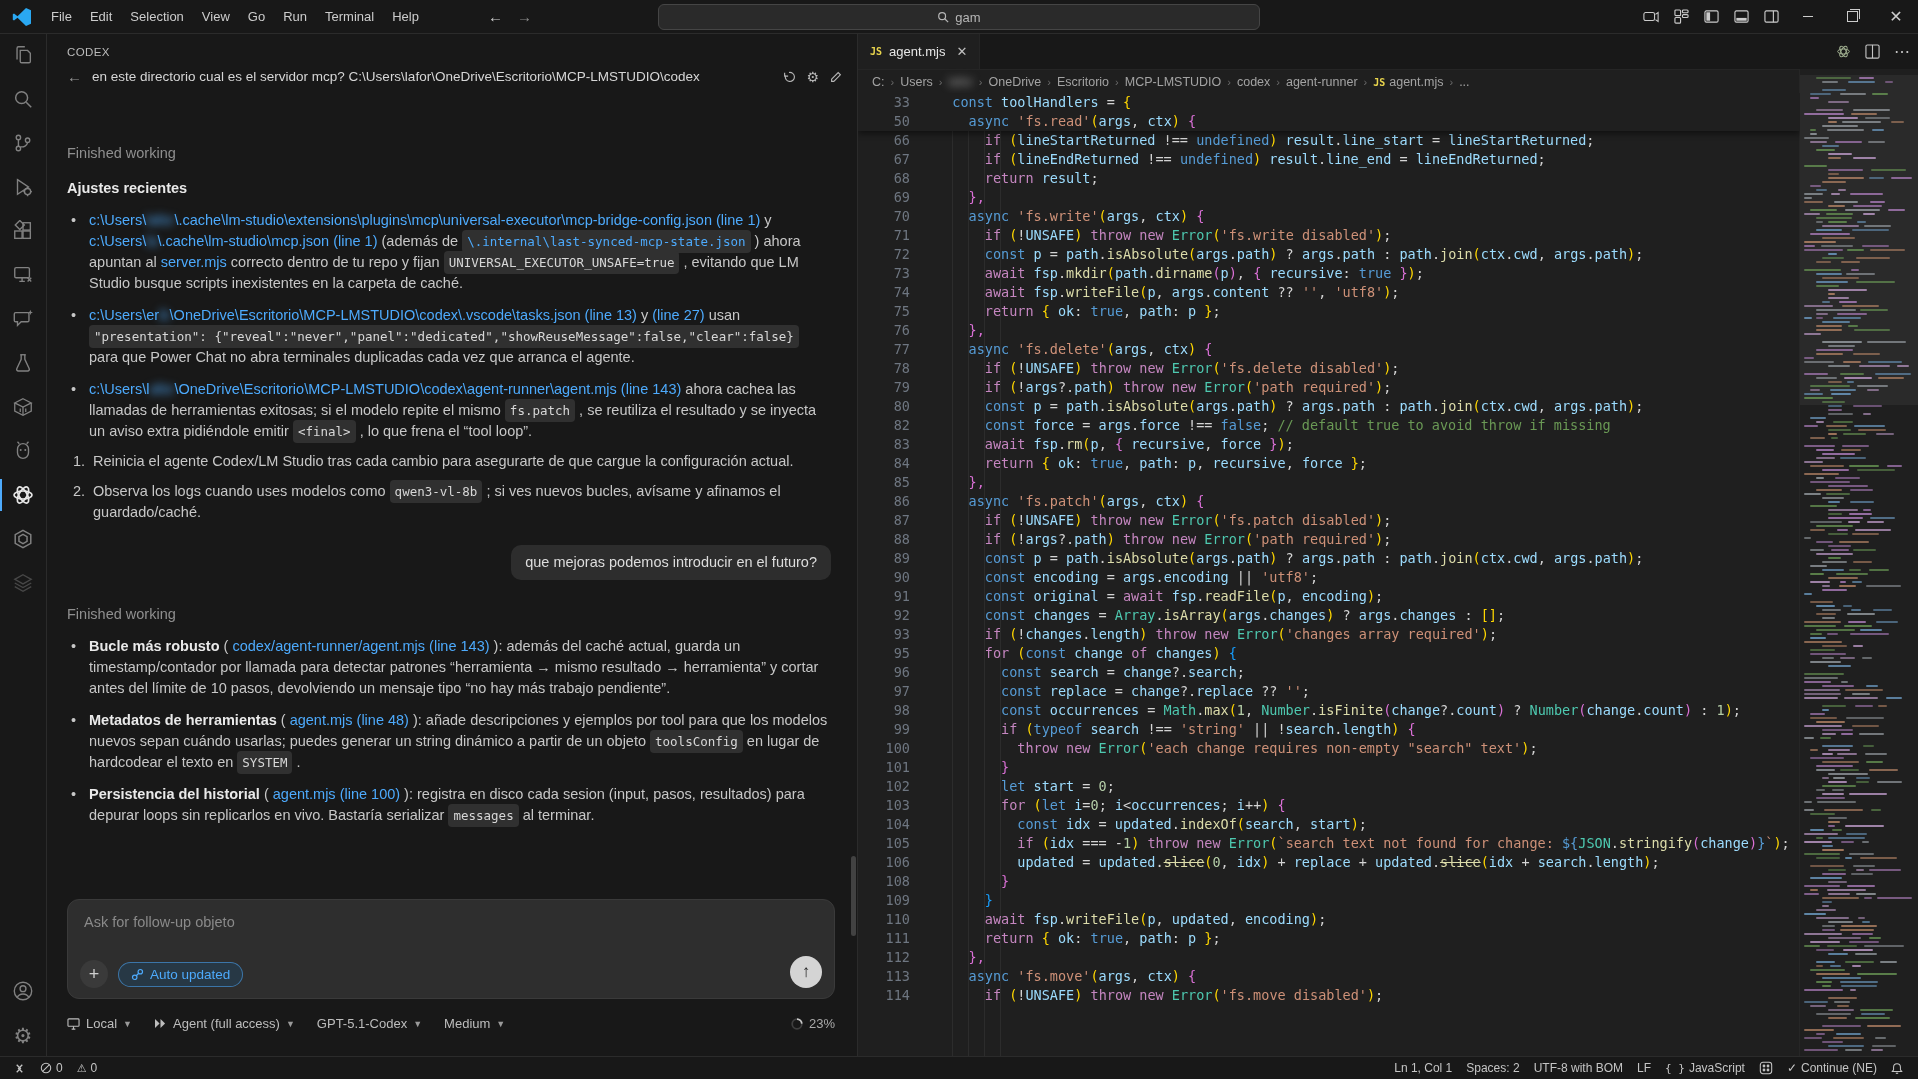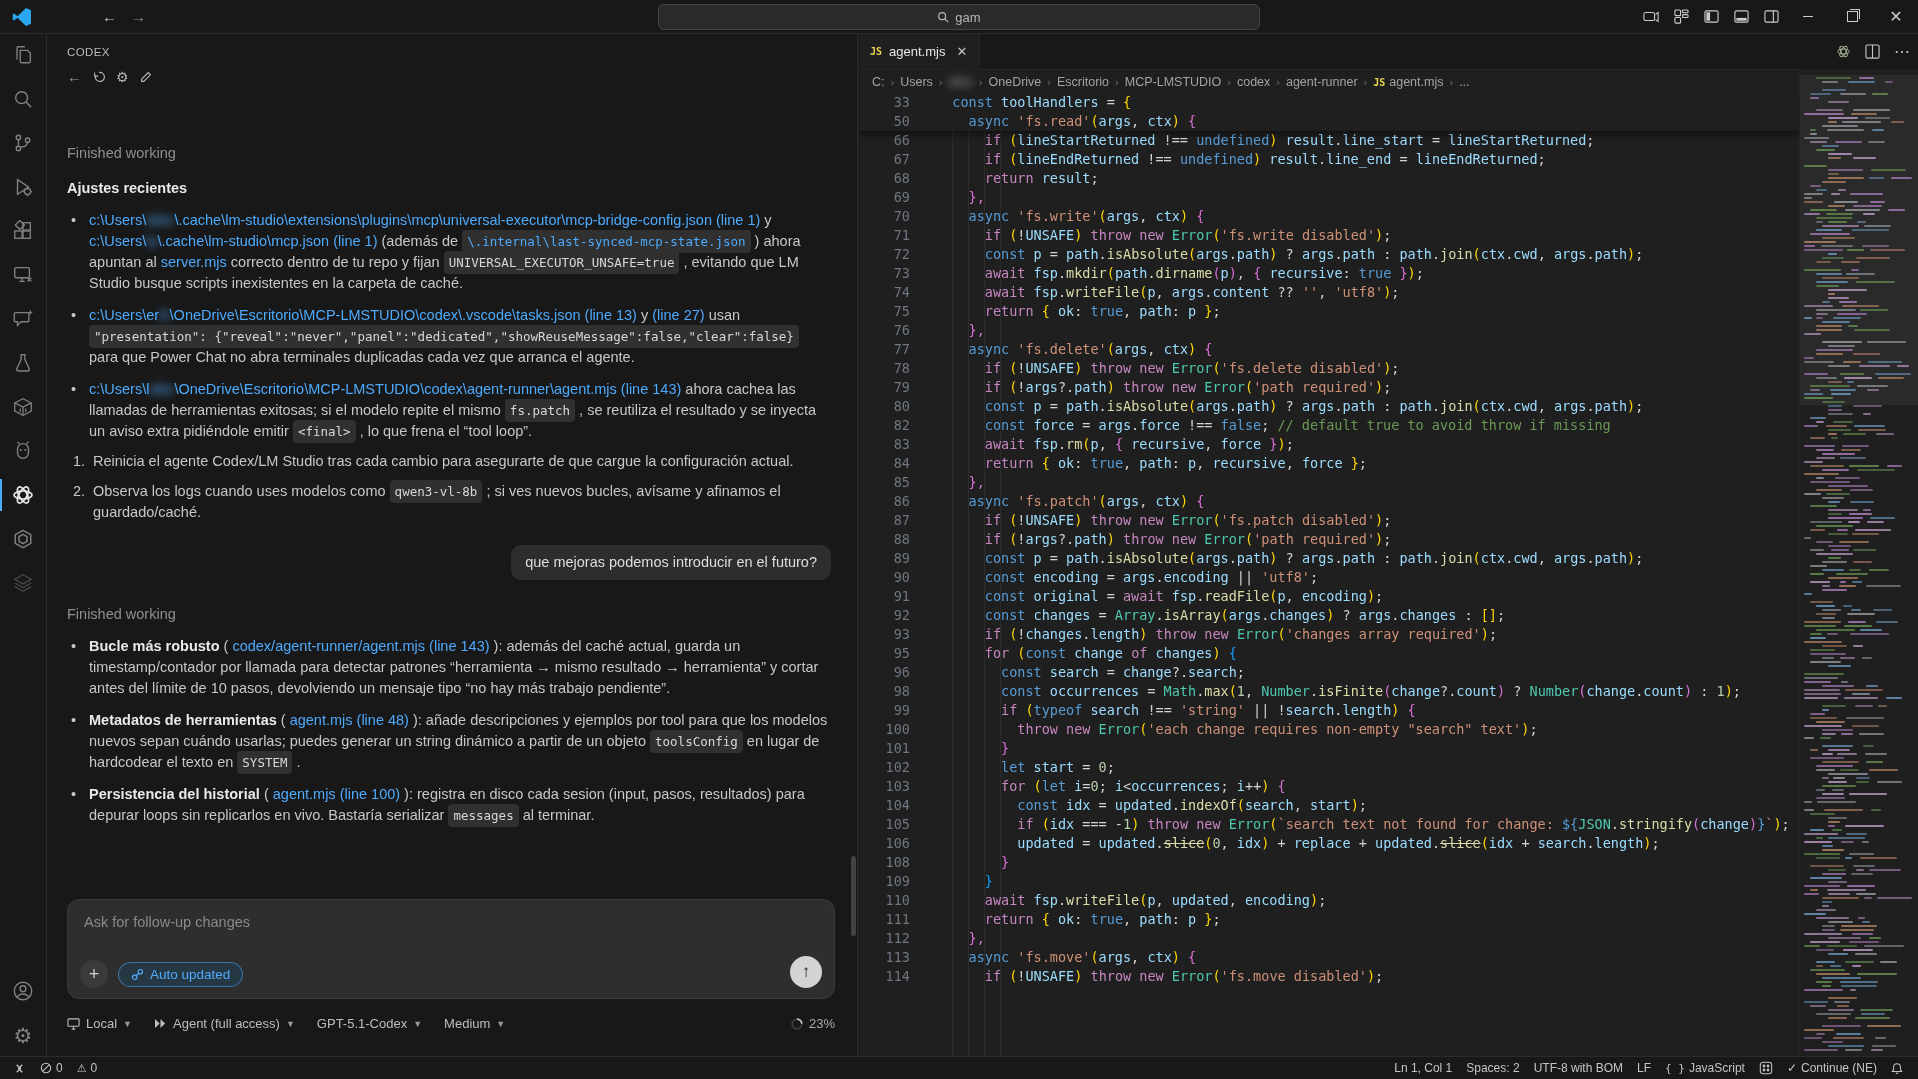--- a/index.html
+++ b/index.html
@@ -106,20 +106,30 @@
 </style>
 </head>
 <body>
 
 <div id="window">
 
   <div id="titlebar">
     <svg id="vscode-logo" viewBox="0 0 20 20">
       <polygon points="14,1 5.5,9.2 2,6.6 0.8,7.3 0.8,12.7 2,13.4 5.5,10.8 14,19 19,16.7 19,3.3" fill="#2aa8f2"></polygon>
     </svg>
+    <div id="menubar" style="display: flex;">
+        <div class="menu-item">File</div>
+        <div class="menu-item">Edit</div>
+        <div class="menu-item">Selection</div>
+        <div class="menu-item">View</div>
+        <div class="menu-item">Go</div>
+        <div class="menu-item">Run</div>
+        <div class="menu-item">Terminal</div>
+        <div class="menu-item">Help</div>
+      </div>
     <div id="nav-arrows">
       <span>←</span>
       <span id="nav-fwd">→</span>
     </div>
     <div id="command-center">
       <svg width="12" height="12" viewBox="0 0 14 14">
           <circle cx="6" cy="6" r="4" fill="none" stroke="#b6b6b6" stroke-width="1.4"></circle>
           <line x1="9" y1="9" x2="13" y2="13" stroke="#b6b6b6" stroke-width="1.4"></line>
         </svg>
       <span>gam</span>
@@ -272,20 +282,21 @@
         </div>
         <div class="ab-item">
           <span style="font-size:21px;line-height:1">⚙</span>
         </div>
       </div>
 
     <div id="chatpanel">
       <div id="chat-title">CODEX</div>
       <div id="chat-header">
         <span id="back-arrow">←</span>
+        <span id="chat-question">en este directorio cual es el servidor mcp? C:\Users\lafor\OneDrive\Escritorio\MCP-LMSTUDIO\codex</span>
         <span class="hdr-icon">
           <svg width="14" height="14" viewBox="0 0 16 16">
               <path d="M3 3 v4 h4" fill="none" stroke="#b6b6b6" stroke-width="1.3"></path>
               <path d="M4 6.5 A5.2 5.2 0 1 0 8 2.8" fill="none" stroke="#b6b6b6" stroke-width="1.3"></path>
             </svg>
         </span>
         <span class="hdr-icon" style="font-size:14px;">⚙</span>
         <span class="hdr-icon">
           <svg width="14" height="14" viewBox="0 0 16 16">
               <path d="M3 10.5 L10.5 3 L13 5.5 L5.5 13 L3 13 Z" fill="none" stroke="#b6b6b6" stroke-width="1.3"></path>
@@ -328,21 +339,21 @@
             <span class="dot">•</span>
             <span class="bullet-body"><span class="bold">Metadatos de herramientas</span><span> ( </span><span class="link">agent.mjs (line 48)</span><span> ): añade descripciones y ejemplos por tool para que los modelos nuevos sepan cuándo usarlas; puedes generar un string dinámico a partir de un objeto </span><code class="chip">toolsConfig</code><span> en lugar de hardcodear el texto en </span><code class="chip">SYSTEM</code><span> .</span></span>
           </div>
           <div class="chat-bullet">
             <span class="dot">•</span>
             <span class="bullet-body"><span class="bold">Persistencia del historial</span><span> ( </span><span class="link">agent.mjs (line 100)</span><span> ): registra en disco cada sesion (input, pasos, resultados) para depurar loops sin replicarlos en vivo. Bastaría serializar </span><code class="chip">messages</code><span> al terminar.</span></span>
           </div>
         </div>
 
       <div id="chat-input">
-        <span id="chat-placeholder">Ask for follow-up changes</span>
+        <span id="chat-placeholder">Ask for follow-up objeto</span>
         <div id="input-controls">
           <span id="plus-btn">+</span>
           <span id="auto-context">
             <svg width="13" height="13" viewBox="0 0 14 14">
                 <circle cx="4" cy="10" r="2.4" fill="none" stroke="#4daafc" stroke-width="1.3"></circle>
                 <circle cx="10" cy="4" r="2.4" fill="none" stroke="#4daafc" stroke-width="1.3"></circle>
                 <line x1="5.6" y1="8.4" x2="8.4" y2="5.6" stroke="#4daafc" stroke-width="1.3"></line>
               </svg>
             <span>Auto updated</span>
           </span>
@@ -466,20 +477,21 @@
             <div class="cl"><span class="ln">86</span><span>    </span><span class="tk-kw">async</span><span class="tk-o"> </span><span class="tk-s">'fs.patch'</span><span class="tk-p1">(</span><span class="tk-v">args</span><span class="tk-o">, </span><span class="tk-v">ctx</span><span class="tk-p1">)</span><span class="tk-o"> </span><span class="tk-p2">{</span></div>
             <div class="cl"><span class="ln">87</span><span>      </span><span class="tk-kc">if</span><span class="tk-p1"> (</span><span class="tk-o">!</span><span class="tk-v">UNSAFE</span><span class="tk-p1">)</span><span class="tk-o"> </span><span class="tk-kc">throw</span><span class="tk-o"> </span><span class="tk-kc">new</span><span class="tk-o"> </span><span class="tk-cl">Error</span><span class="tk-p1">(</span><span class="tk-s">'fs.patch disabled'</span><span class="tk-p1">)</span><span class="tk-o">;</span></div>
             <div class="cl"><span class="ln">88</span><span>      </span><span class="tk-kc">if</span><span class="tk-p1"> (</span><span class="tk-o">!</span><span class="tk-v">args</span><span class="tk-o">?.</span><span class="tk-v">path</span><span class="tk-p1">)</span><span class="tk-o"> </span><span class="tk-kc">throw</span><span class="tk-o"> </span><span class="tk-kc">new</span><span class="tk-o"> </span><span class="tk-cl">Error</span><span class="tk-p1">(</span><span class="tk-s">'path required'</span><span class="tk-p1">)</span><span class="tk-o">;</span></div>
             <div class="cl"><span class="ln">89</span><span>      </span><span class="tk-kw">const</span><span class="tk-o"> </span><span class="tk-v">p</span><span class="tk-o"> = </span><span class="tk-v">path</span><span class="tk-o">.</span><span class="tk-fn">isAbsolute</span><span class="tk-p1">(</span><span class="tk-v">args</span><span class="tk-o">.</span><span class="tk-v">path</span><span class="tk-p1">)</span><span class="tk-o"> ? </span><span class="tk-v">args</span><span class="tk-o">.</span><span class="tk-v">path</span><span class="tk-o"> : </span><span class="tk-v">path</span><span class="tk-o">.</span><span class="tk-fn">join</span><span class="tk-p1">(</span><span class="tk-v">ctx</span><span class="tk-o">.</span><span class="tk-v">cwd</span><span class="tk-o">, </span><span class="tk-v">args</span><span class="tk-o">.</span><span class="tk-v">path</span><span class="tk-p1">)</span><span class="tk-o">;</span></div>
             <div class="cl"><span class="ln">90</span><span>      </span><span class="tk-kw">const</span><span class="tk-o"> </span><span class="tk-v">encoding</span><span class="tk-o"> = </span><span class="tk-v">args</span><span class="tk-o">.</span><span class="tk-v">encoding</span><span class="tk-o"> || </span><span class="tk-s">'utf8'</span><span class="tk-o">;</span></div>
             <div class="cl"><span class="ln">91</span><span>      </span><span class="tk-kw">const</span><span class="tk-o"> </span><span class="tk-v">original</span><span class="tk-o"> = </span><span class="tk-kc">await</span><span class="tk-o"> </span><span class="tk-v">fsp</span><span class="tk-o">.</span><span class="tk-fn">readFile</span><span class="tk-p1">(</span><span class="tk-v">p</span><span class="tk-o">, </span><span class="tk-v">encoding</span><span class="tk-p1">)</span><span class="tk-o">;</span></div>
             <div class="cl"><span class="ln">92</span><span>      </span><span class="tk-kw">const</span><span class="tk-o"> </span><span class="tk-v">changes</span><span class="tk-o"> = </span><span class="tk-cl">Array</span><span class="tk-o">.</span><span class="tk-fn">isArray</span><span class="tk-p1">(</span><span class="tk-v">args</span><span class="tk-o">.</span><span class="tk-v">changes</span><span class="tk-p1">)</span><span class="tk-o"> ? </span><span class="tk-v">args</span><span class="tk-o">.</span><span class="tk-v">changes</span><span class="tk-o"> : </span><span class="tk-p1">[]</span><span class="tk-o">;</span></div>
             <div class="cl"><span class="ln">93</span><span>      </span><span class="tk-kc">if</span><span class="tk-p1"> (</span><span class="tk-o">!</span><span class="tk-v">changes</span><span class="tk-o">.</span><span class="tk-v">length</span><span class="tk-p1">)</span><span class="tk-o"> </span><span class="tk-kc">throw</span><span class="tk-o"> </span><span class="tk-kc">new</span><span class="tk-o"> </span><span class="tk-cl">Error</span><span class="tk-p1">(</span><span class="tk-s">'changes array required'</span><span class="tk-p1">)</span><span class="tk-o">;</span></div>
             <div class="cl"><span class="ln">95</span><span>      </span><span class="tk-kc">for</span><span class="tk-p1"> (</span><span class="tk-kw">const</span><span class="tk-o"> </span><span class="tk-v">change</span><span class="tk-o"> </span><span class="tk-kc">of</span><span class="tk-o"> </span><span class="tk-v">changes</span><span class="tk-p1">)</span><span class="tk-o"> </span><span class="tk-p3">{</span></div>
             <div class="cl"><span class="ln">96</span><span>        </span><span class="tk-kw">const</span><span class="tk-o"> </span><span class="tk-v">search</span><span class="tk-o"> = </span><span class="tk-v">change</span><span class="tk-o">?.</span><span class="tk-v">search</span><span class="tk-o">;</span></div>
+            <div class="cl"><span class="ln">97</span><span>        </span><span class="tk-kw">const</span><span class="tk-o"> </span><span class="tk-v">replace</span><span class="tk-o"> = </span><span class="tk-v">change</span><span class="tk-o">?.</span><span class="tk-v">replace</span><span class="tk-o"> ?? </span><span class="tk-s">''</span><span class="tk-o">;</span></div>
             <div class="cl"><span class="ln">98</span><span>        </span><span class="tk-kw">const</span><span class="tk-o"> </span><span class="tk-v">occurrences</span><span class="tk-o"> = </span><span class="tk-cl">Math</span><span class="tk-o">.</span><span class="tk-fn">max</span><span class="tk-p1">(</span><span class="tk-n">1</span><span class="tk-o">, </span><span class="tk-cl">Number</span><span class="tk-o">.</span><span class="tk-fn">isFinite</span><span class="tk-p2">(</span><span class="tk-v">change</span><span class="tk-o">?.</span><span class="tk-v">count</span><span class="tk-p2">)</span><span class="tk-o"> ? </span><span class="tk-cl">Number</span><span class="tk-p2">(</span><span class="tk-v">change</span><span class="tk-o">.</span><span class="tk-v">count</span><span class="tk-p2">)</span><span class="tk-o"> : </span><span class="tk-n">1</span><span class="tk-p1">)</span><span class="tk-o">;</span></div>
             <div class="cl"><span class="ln">99</span><span>        </span><span class="tk-kc">if</span><span class="tk-p1"> (</span><span class="tk-kw">typeof</span><span class="tk-o"> </span><span class="tk-v">search</span><span class="tk-o"> !== </span><span class="tk-s">'string'</span><span class="tk-o"> || !</span><span class="tk-v">search</span><span class="tk-o">.</span><span class="tk-v">length</span><span class="tk-p1">)</span><span class="tk-o"> </span><span class="tk-p2">{</span></div>
             <div class="cl"><span class="ln">100</span><span>          </span><span class="tk-kc">throw</span><span class="tk-o"> </span><span class="tk-kc">new</span><span class="tk-o"> </span><span class="tk-cl">Error</span><span class="tk-p1">(</span><span class="tk-s">'each change requires non-empty "search" text'</span><span class="tk-p1">)</span><span class="tk-o">;</span></div>
             <div class="cl"><span class="ln">101</span><span>        </span><span class="tk-p2">}</span></div>
             <div class="cl"><span class="ln">102</span><span>        </span><span class="tk-kw">let</span><span class="tk-o"> </span><span class="tk-v">start</span><span class="tk-o"> = </span><span class="tk-n">0</span><span class="tk-o">;</span></div>
             <div class="cl"><span class="ln">103</span><span>        </span><span class="tk-kc">for</span><span class="tk-p1"> (</span><span class="tk-kw">let</span><span class="tk-o"> </span><span class="tk-v">i</span><span class="tk-o">=</span><span class="tk-n">0</span><span class="tk-o">; </span><span class="tk-v">i</span><span class="tk-o">&lt;</span><span class="tk-v">occurrences</span><span class="tk-o">; </span><span class="tk-v">i</span><span class="tk-o">++</span><span class="tk-p1">)</span><span class="tk-o"> </span><span class="tk-p2">{</span></div>
             <div class="cl"><span class="ln">104</span><span>          </span><span class="tk-kw">const</span><span class="tk-o"> </span><span class="tk-v">idx</span><span class="tk-o"> = </span><span class="tk-v">updated</span><span class="tk-o">.</span><span class="tk-fn">indexOf</span><span class="tk-p1">(</span><span class="tk-v">search</span><span class="tk-o">, </span><span class="tk-v">start</span><span class="tk-p1">)</span><span class="tk-o">;</span></div>
             <div class="cl"><span class="ln">105</span><span>          </span><span class="tk-kc">if</span><span class="tk-p1"> (</span><span class="tk-v">idx</span><span class="tk-o"> === -</span><span class="tk-n">1</span><span class="tk-p1">)</span><span class="tk-o"> </span><span class="tk-kc">throw</span><span class="tk-o"> </span><span class="tk-kc">new</span><span class="tk-o"> </span><span class="tk-cl">Error</span><span class="tk-p1">(</span><span class="tk-s">`search text not found for change: </span><span class="tk-kb">${</span><span class="tk-cl">JSON</span><span class="tk-o">.</span><span class="tk-fn">stringify</span><span class="tk-p2">(</span><span class="tk-v">change</span><span class="tk-p2">)</span><span class="tk-kb">}</span><span class="tk-s">`</span><span class="tk-p1">)</span><span class="tk-o">;</span></div>
             <div class="cl"><span class="ln">106</span><span>          </span><span class="tk-v">updated</span><span class="tk-o"> = </span><span class="tk-v">updated</span><span class="tk-o">.</span><span class="tk-td">slice</span><span class="tk-p1">(</span><span class="tk-n">0</span><span class="tk-o">, </span><span class="tk-v">idx</span><span class="tk-p1">)</span><span class="tk-o"> + </span><span class="tk-v">replace</span><span class="tk-o"> + </span><span class="tk-v">updated</span><span class="tk-o">.</span><span class="tk-td">slice</span><span class="tk-p1">(</span><span class="tk-v">idx</span><span class="tk-o"> + </span><span class="tk-v">search</span><span class="tk-o">.</span><span class="tk-v">length</span><span class="tk-p1">)</span><span class="tk-o">;</span></div>
             <div class="cl"><span class="ln">108</span><span>        </span><span class="tk-p2">}</span></div>

